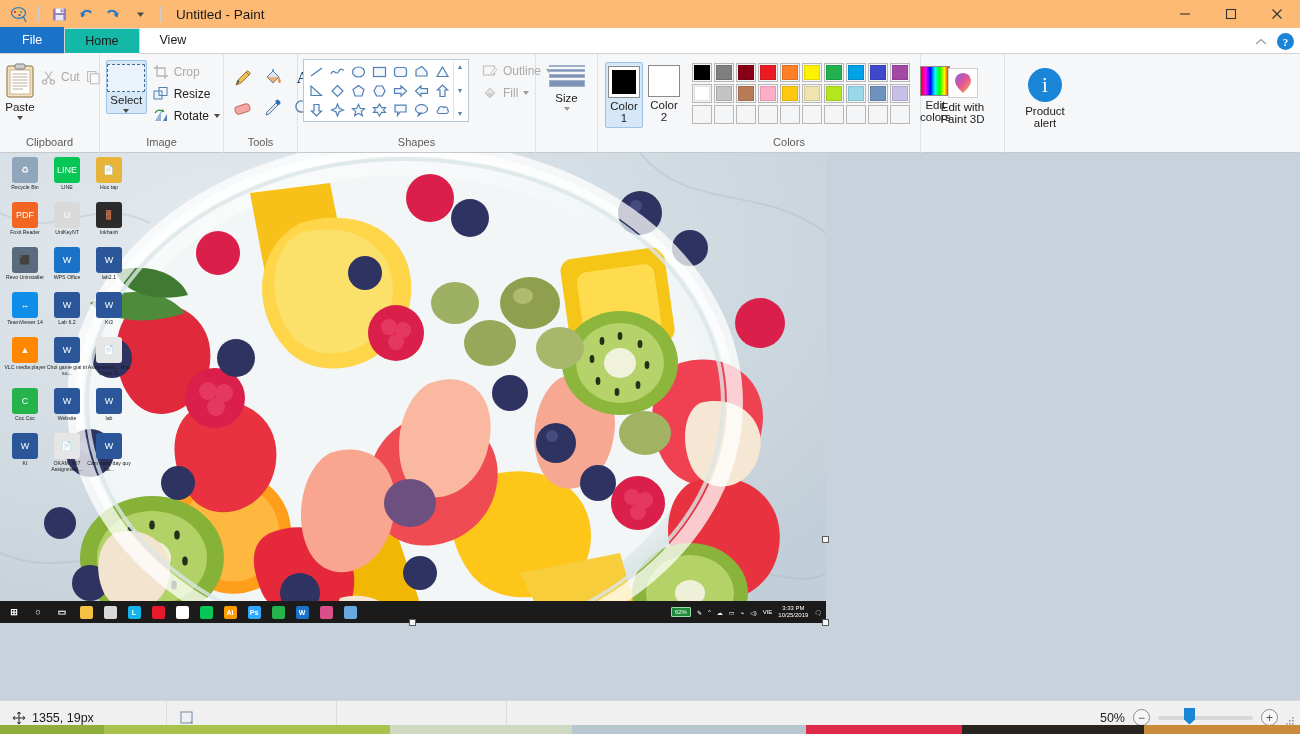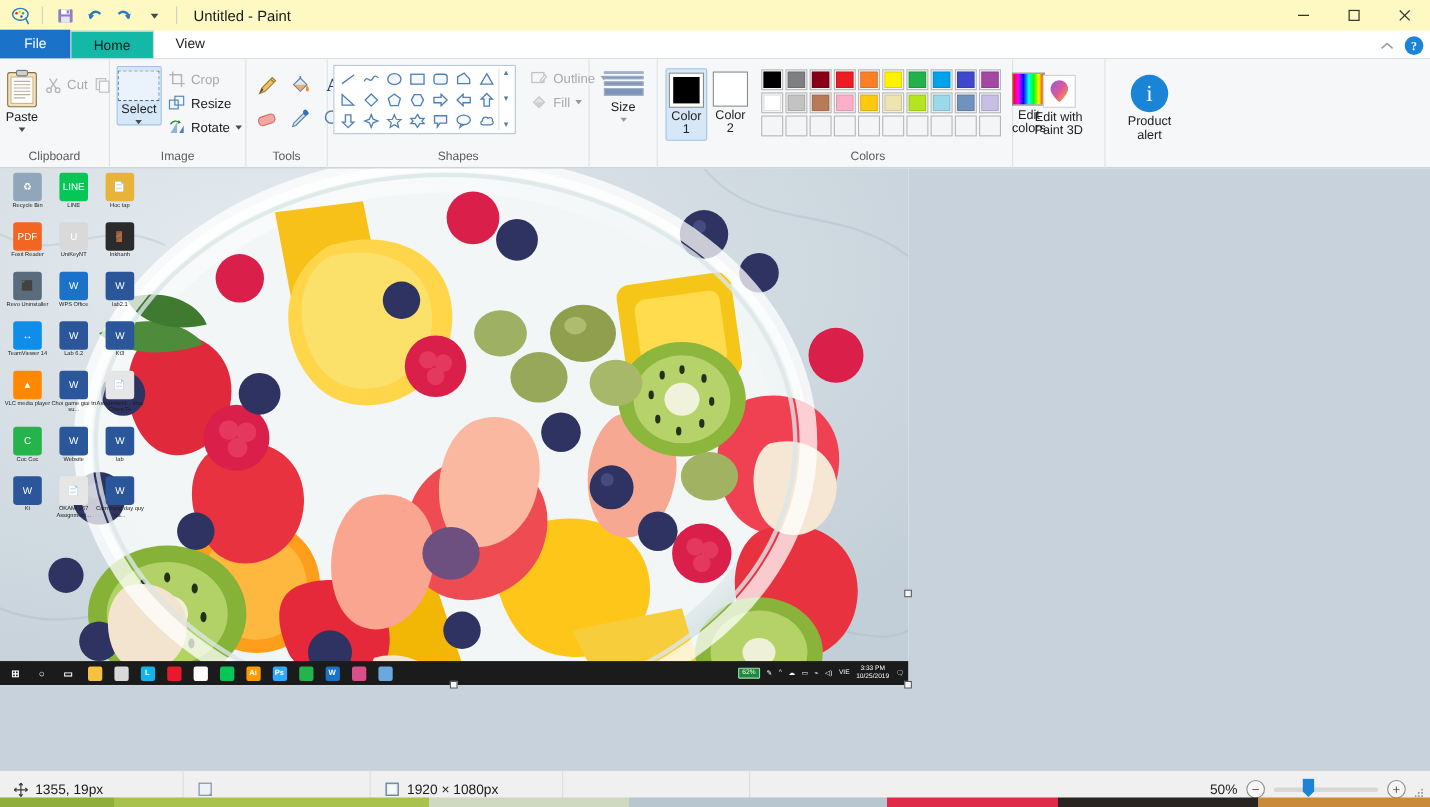--- a/index.html
+++ b/index.html
@@ -7,21 +7,21 @@
   body {
     font-family: "Liberation Sans", sans-serif;
     font-size: 12px;
     color:#222;
     background:#fff;
     -webkit-font-smoothing: antialiased;
   }
   .app { width:1300px; height:734px; position:relative; background:#fff; display:flex; flex-direction:column; }
 
   
-  .titlebar { height:28px; background:#fef9c3; display:flex; align-items:center; padding-left:8px; position:relative; flex:none;text-align:center; }
+  .titlebar { height:28px; background:#fdba74; display:flex; align-items:center; padding-left:8px; position:relative; flex:none;text-align:center; }
   .qat { display:flex; align-items:center; gap:7px; }
   .qat-sep { width:1px; height:16px; background:#cfcfcf; margin:0 3px; }
   .icon-btn { width:20px; height:20px; display:flex; align-items:center; justify-content:center; cursor:default; }
   .title-text { margin-left:12px; font-size:13.5px; color:#1a1a1a; }
   .wincontrols { position:absolute; right:0; top:0; height:28px; display:flex; }
   .wc { width:46px; height:28px; display:flex; align-items:center; justify-content:center; }
   .wc svg { display:block; }
 
   
   .tabrow { height:26px; background:#fff; display:flex; align-items:flex-end; position:relative; flex:none; border-bottom:1px solid #d4d4d4; }
@@ -936,27 +936,20 @@
         </svg>
       <span class="txt">1355, 19px</span>
     </div>
     <div class="st-cell" style="width:170px">
       <svg width="15" height="15" viewBox="0 0 15 15">
           <rect x="2" y="2" width="11" height="11" fill="#eef2f7" stroke="#7f93a8" stroke-width="1.1"></rect>
           <path d="M11.5 11.5 L13.5 13.5" stroke="#7f93a8" stroke-width="1.1"></path>
         </svg>
       <span class="txt"></span>
     </div>
-    <div class="st-cell" style="width:175px">
-      <svg width="15" height="15" viewBox="0 0 15 15">
-          <rect x="2" y="2" width="11" height="11" fill="#dfe7ef" stroke="#5f7b96" stroke-width="1.1"></rect>
-          <rect x="3.5" y="3.5" width="8" height="8" fill="#f6f9fc"></rect>
-        </svg>
-      <span class="txt">1920 × 1080px</span>
-    </div>
     <div class="st-cell" style="width:170px;border-right:1px solid #dcdcdc"></div>
     <div class="zoomwrap">
       <span class="zoom-pct">50%</span>
       <span class="zcircle">−</span>
       <span class="slider">
           <span class="thumb"></span>
         </span>
       <span class="zcircle">+</span>
       <span class="grip">
         <svg width="8" height="8" viewBox="0 0 8 8">

